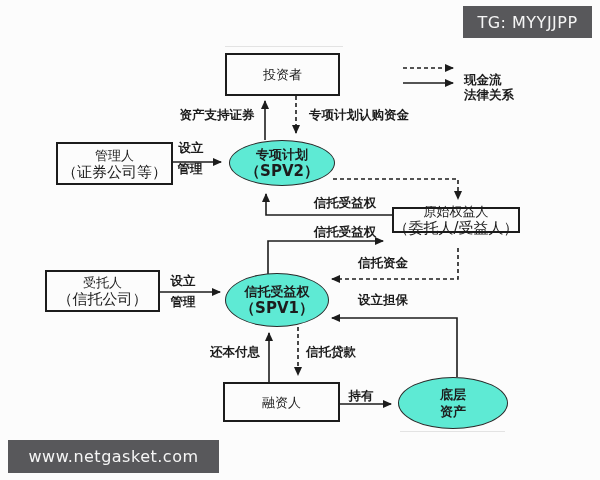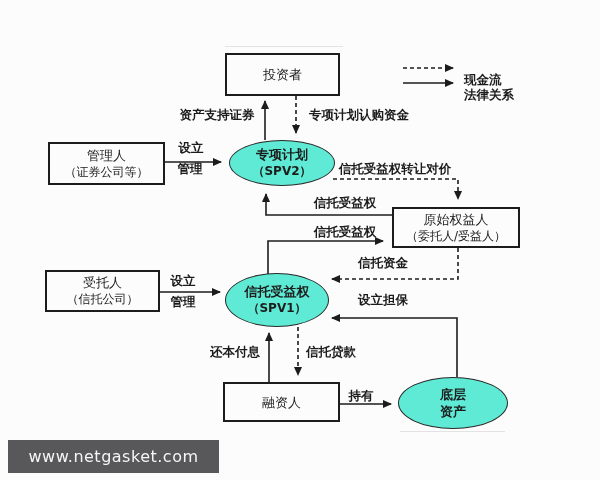--- a/index.html
+++ b/index.html
@@ -8,21 +8,21 @@
   #screen{position:relative;width:600px;height:480px;background:#fcfcfc;}
   svg.wires{position:absolute;left:0;top:0;width:600px;height:480px;}
 
   .node-box{position:absolute;box-sizing:border-box;border:2px solid #1c1c1c;background:#fcfcfc;
             display:flex;flex-direction:column;align-items:center;justify-content:center;
             color:#1c1c1c;font-weight:normal;text-align:center;}
   .node-ellipse{position:absolute;box-sizing:border-box;border:1.6px solid #2a2a2a;background:#5eead4;
             border-radius:50%;display:flex;flex-direction:column;align-items:center;justify-content:center;
             color:#1c1c1c;font-weight:bold;text-align:center;}
   .nline{font-size:13px;line-height:17px;white-space:nowrap;}
-  .nline.sub{font-size:12px;}
+  .nline.sub{font-size:15px;}
 
   .edge-label{position:absolute;color:#1c1c1c;font-weight:bold;font-size:12.5px;
               white-space:nowrap;transform:translate(-50%,-50%);}
 
   .legend-label{position:absolute;color:#1c1c1c;font-weight:bold;font-size:12.5px;white-space:nowrap;
                 transform:translateY(-50%);margin-top:12px;}
 
   .overlay-badge{position:absolute;background:#58585b;color:#f5f5f5;
                  display:flex;align-items:center;justify-content:center;
                  font-size:16px;letter-spacing:0.5px;}
@@ -62,26 +62,26 @@
 
       <path d="M403,68 L453,68" stroke-dasharray="4,3" marker-end="url(#ah)"></path>
       <path d="M403,83 L453,83" marker-end="url(#ah)"></path>
     </g>
   </svg>
 
   <div class="node-box" style="left:225px;top:53px;width:115px;height:43px;">
     <div class="nline">投资者</div>
   </div>
 
-  <div class="node-box" style="left:48px;top:142px;width:117px;height:43px;">
+  <div class="node-box" style="left:56px;top:142px;width:117px;height:43px;">
     <div class="nline">管理人</div>
     <div class="nline sub">（证券公司等）</div>
   </div>
 
-  <div class="node-box" style="left:392px;top:207px;width:128px;height:41px;">
+  <div class="node-box" style="left:392px;top:207px;width:128px;height:26px;">
     <div class="nline">原始权益人</div>
     <div class="nline sub">（委托人/受益人）</div>
   </div>
 
   <div class="node-box" style="left:45px;top:270px;width:115px;height:42px;">
     <div class="nline">受托人</div>
     <div class="nline sub">（信托公司）</div>
   </div>
 
   <div class="node-box" style="left:223px;top:382px;width:117px;height:40px;">
@@ -100,31 +100,33 @@
 
   <div class="node-ellipse" style="left:398px;top:377px;width:110px;height:52px;">
     <div class="nline">底层</div>
     <div class="nline">资产</div>
   </div>
 
   <div class="edge-label" style="left:359px;top:115px;">专项计划认购资金</div>
   <div class="edge-label" style="left:217px;top:115px;">资产支持证券</div>
   <div class="edge-label" style="left:191px;top:148px;">设立</div>
   <div class="edge-label" style="left:190px;top:169px;">管理</div>
-  <div class="edge-label" style="left:395px;top:169px;">信托受益权转让对价</div>
   <div class="edge-label" style="left:345px;top:203px;">信托受益权</div>
   <div class="edge-label" style="left:345px;top:232px;">信托受益权</div>
   <div class="edge-label" style="left:383px;top:263px;">信托资金</div>
   <div class="edge-label" style="left:183px;top:281px;">设立</div>
   <div class="edge-label" style="left:183px;top:302px;">管理</div>
   <div class="edge-label" style="left:383px;top:300px;">设立担保</div>
   <div class="edge-label" style="left:235px;top:352px;">还本付息</div>
   <div class="edge-label" style="left:331px;top:352px;">信托贷款</div>
   <div class="edge-label" style="left:361px;top:396px;">持有</div>
 
   <div class="legend-label" style="left:464px;top:68px;">现金流</div>
   <div class="legend-label" style="left:464px;top:83px;">法律关系</div>
 
+  <div class="overlay-badge" style="left:463px;top:6px;width:129px;height:32px;">
+    <span>TG: MYYJJPP</span>
+  </div>
   <div class="overlay-badge" style="left:8px;top:440px;width:211px;height:33px;">
     <span>www.netgasket.com</span>
   </div>
 
 </div>
 
 </body></html>

